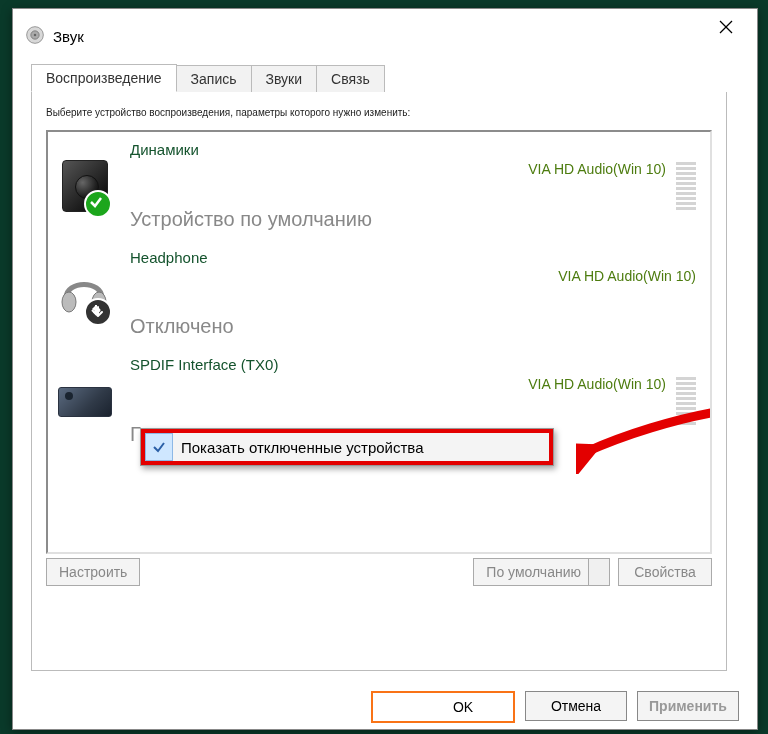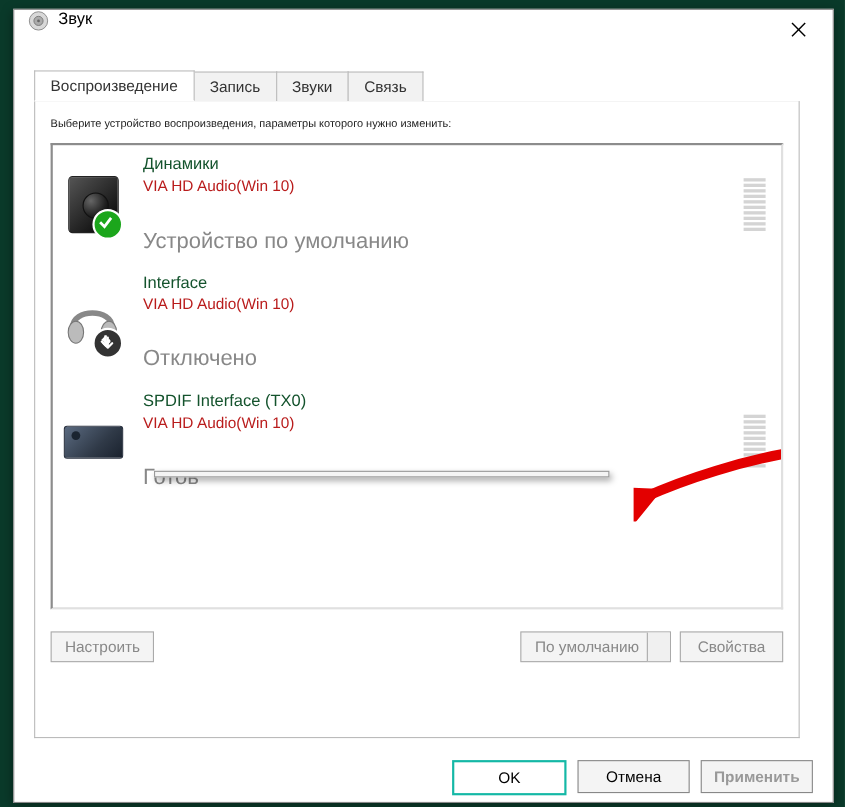--- a/index.html
+++ b/index.html
@@ -19,21 +19,21 @@
     width: 744px;
     height: 720px;
     background: #ffffff;
     border: 1px solid #888;
     box-shadow: 0 2px 10px rgba(0,0,0,0.4);
     display: flex;
     flex-direction: column;
   }
   .titlebar {
     display: flex;
-    align-items: flex-start;
+    align-items: flex-end;
     height: 38px;
     padding: 0 8px 0 12px;
   }
   .title-icon {
     width: 20px;
     height: 20px;
     margin-right: 8px;
   }
   .title-text {
     font-size: 15px;
@@ -114,22 +114,23 @@
     flex-shrink: 0;
   }
   .device-info { flex: 1; }
   .device-name {
     font-size: 15px;
     color: #14532d;
     line-height: 1.3;
   }
   .device-driver {
     font-size: 14px;
-    color: #b91c1c;
+    color: #4d7c0f;
     line-height: 1.3;
+    text-align: right;
   }
   .device-status {
     font-size: 20px;
     color: #888;
     line-height: 1.3;
     margin-top: 28px;
   }
   .level-meter {
     width: 20px;
     height: 48px;
@@ -236,21 +237,21 @@
     top: 272px;
     width: 150px;
     height: 70px;
     z-index: 5;
     pointer-events: none;
   }
 
   
   .device-buttons {
     display: flex;
-    margin-top: 20px;
+    margin-top: 4px;
     align-items: center;
   }
   .spacer { flex: 1; }
   .btn {
     min-width: 94px;
     height: 28px;
     border: 1px solid #aaa;
     background: #f4f4f4;
     color: #888;
     padding: 0 12px;
@@ -296,22 +297,23 @@
     border: 1px solid #888;
     background: #f4f4f4;
     font-size: 14px;
     margin-left: 10px;
     cursor: pointer;
     display: inline-flex;
     align-items: center;
     justify-content: center;
   }
   .footer-btn.default {
-    border: 2px solid #14b8a6;
+    border: 2px solid #f97316;
     background: #fff;
+    padding-left: 40px;
   }
   .footer-btn.disabled {
     color: #999;
     font-weight: bold;
   }
 </style>
 </head>
 <body>
 
 <div class="window">
@@ -393,21 +395,21 @@
                   <path d="M8 10 L12 7" fill="none"></path>
                   <path d="M8,4 L8,12 M4,8 L8,12 L12,8" fill="none"></path>
                   <path d="M8 3 L8 11 M4 8 L8 12 L12 8" stroke="#fff" stroke-width="2" fill="none"></path>
                 </svg>
               <svg viewBox="0 0 16 16" style="position:absolute;left:2px;top:2px;">
                   <path d="M8 3 v8 M4 8 l4 4 l4 -4" stroke="#fff" stroke-width="2" fill="none" stroke-linecap="round" stroke-linejoin="round"></path>
                 </svg>
             </div>
           </div>
           <div class="device-info">
-            <div class="device-name">Interface</div>
+            <div class="device-name">Headphone</div>
             <div class="device-driver">VIA HD Audio(Win 10)</div>
             <div class="device-status">Отключено</div>
           </div>
         </div>
 
         <div class="device-row">
           <div class="device-icon-wrap">
             <div class="spdif-box"></div>
           </div>
           <div class="device-info">
@@ -423,20 +425,28 @@
               <div class="level-bar"></div>
               <div class="level-bar"></div>
             <div class="level-bar"></div>
               <div class="level-bar"></div>
               <div class="level-bar"></div>
             <div class="level-bar"></div>
           </div>
         </div>
 
         <div class="context-menu">
+          <div class="menu-item highlight-red">
+            <span class="menu-check">
+              <svg width="14" height="14" viewBox="0 0 14 14">
+                  <polyline points="2,7 6,11 12,3" fill="none" stroke="#2b5fa6" stroke-width="2"></polyline>
+                </svg>
+            </span>
+            <span class="menu-label">Показать отключенные устройства</span>
+          </div>
         </div>
 
         <svg class="red-arrow" viewBox="0 0 150 70">
           <defs>
             <marker id="ah" markerWidth="12" markerHeight="12" refX="2" refY="6" orient="auto">
               <path d="M12,0 L0,6 L12,12 L7,6 Z" fill="#e30000"></path>
             </marker>
           </defs>
           <path d="M140,8 C100,15 50,30 10,48" stroke="#e30000" stroke-width="9" fill="none" marker-end="url(#ah)" stroke-linecap="round"></path>
         </svg>

